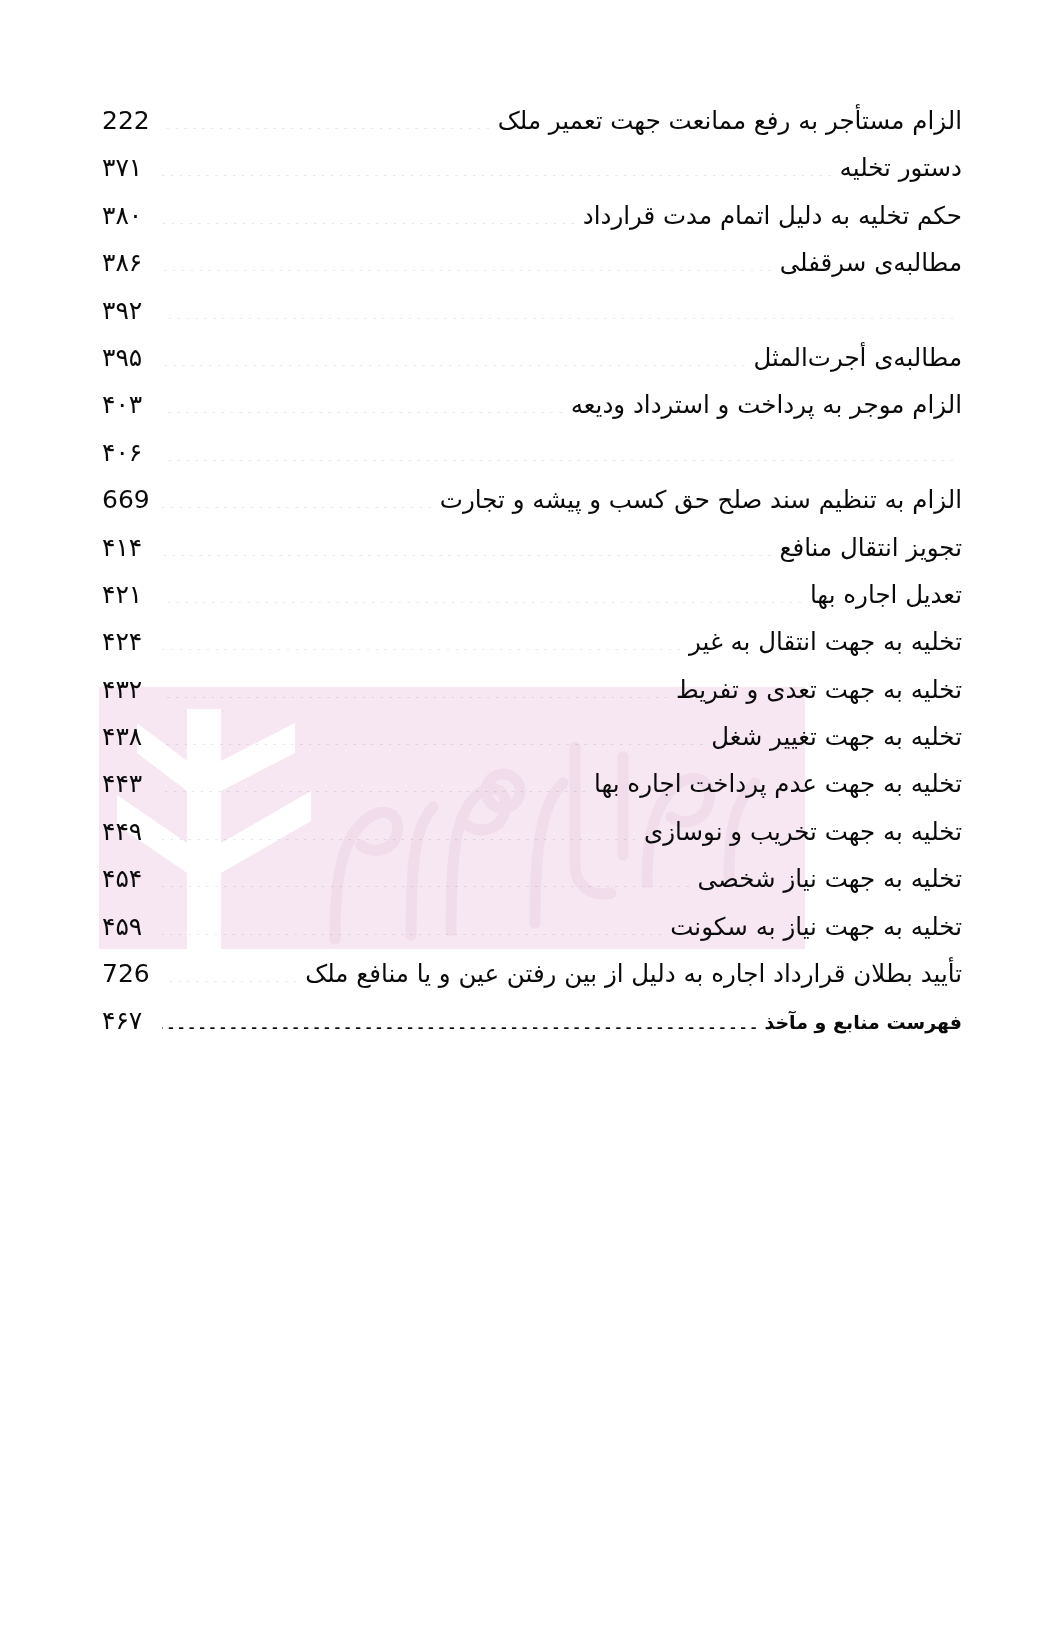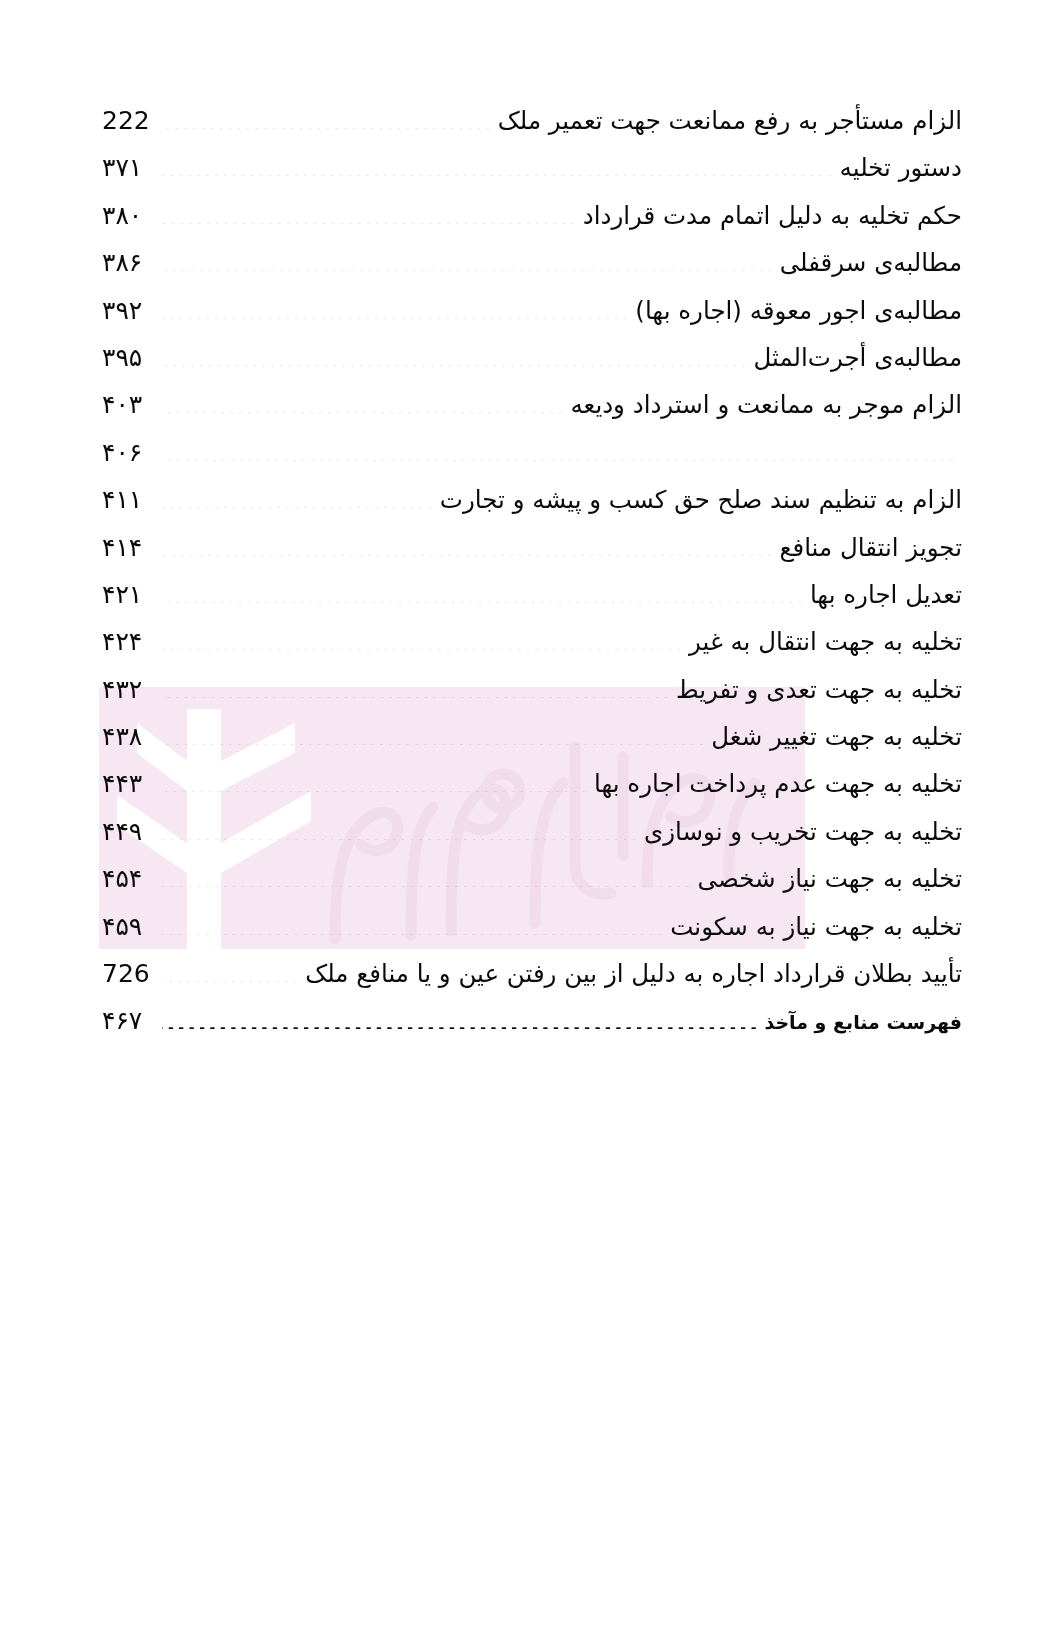--- a/index.html
+++ b/index.html
@@ -152,42 +152,41 @@
         <span class="toc-title">حکم تخلیه به دلیل اتمام مدت قرارداد</span>
         <span class="toc-leader"></span>
         <span class="toc-page">۳۸۰</span>
       </div>
       <div class="toc-row">
         <span class="toc-title">مطالبه‌ی سرقفلی</span>
         <span class="toc-leader"></span>
         <span class="toc-page">۳۸۶</span>
       </div>
       <div class="toc-row">
-        <span class="toc-title">مطالبه‌ی اجور معوقه (اجاره بها)</span>
         <span class="toc-leader"></span>
         <span class="toc-page">۳۹۲</span>
       </div>
       <div class="toc-row">
         <span class="toc-title">مطالبه‌ی أجرت‌المثل</span>
         <span class="toc-leader"></span>
         <span class="toc-page">۳۹۵</span>
       </div>
       <div class="toc-row">
-        <span class="toc-title">الزام موجر به ممانعت و استرداد ودیعه</span>
+        <span class="toc-title">الزام موجر به پرداخت و استرداد ودیعه</span>
         <span class="toc-leader"></span>
         <span class="toc-page">۴۰۳</span>
       </div>
       <div class="toc-row">
         <span class="toc-leader"></span>
         <span class="toc-page">۴۰۶</span>
       </div>
       <div class="toc-row">
         <span class="toc-title">الزام به تنظیم سند صلح حق کسب و پیشه و تجارت</span>
         <span class="toc-leader"></span>
-        <span class="toc-page">۴۱۱</span>
+        <span class="toc-page">669</span>
       </div>
       <div class="toc-row">
         <span class="toc-title">تجویز انتقال منافع</span>
         <span class="toc-leader"></span>
         <span class="toc-page">۴۱۴</span>
       </div>
       <div class="toc-row">
         <span class="toc-title">تعدیل اجاره بها</span>
         <span class="toc-leader"></span>
         <span class="toc-page">۴۲۱</span>

